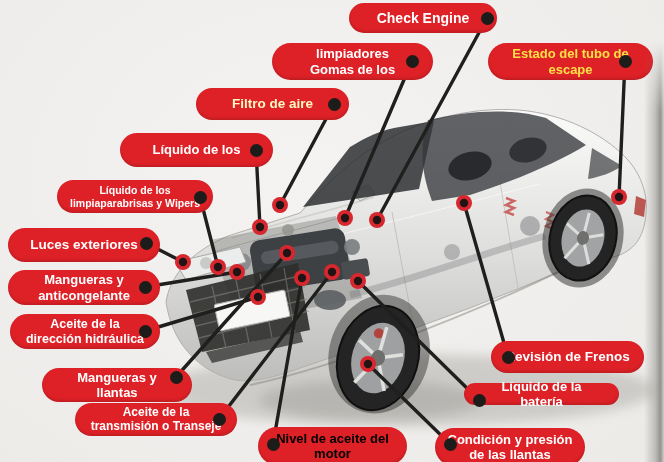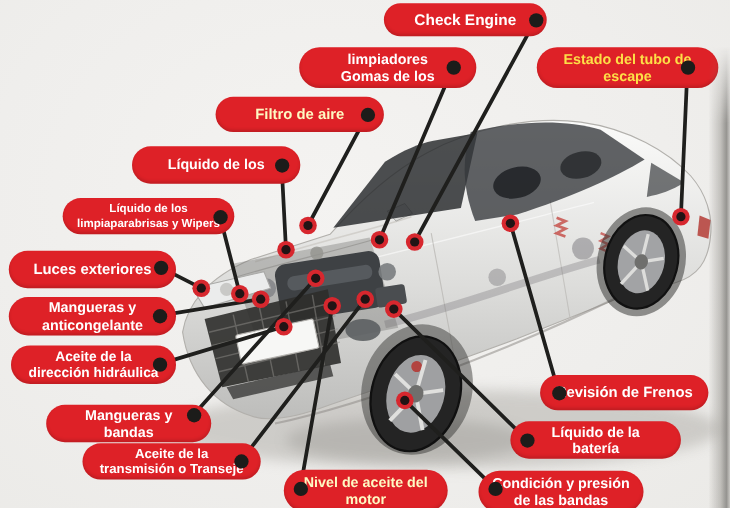--- a/index.html
+++ b/index.html
@@ -280,54 +280,54 @@
       <div class="pill" style="left: 10px; top: 314px; width: 150px; height: 35px; background: rgb(222, 33, 39);">
         <div class="pill-text" style="font-size: 12.5px; color: rgb(255, 255, 255);">
           <span>Aceite de la</span>
           <span>dirección hidráulica</span>
         </div>
       </div>
       <div class="pill-dot" style="left: 138.5px; top: 324.5px; background: rgb(28, 28, 26);"></div>
       <div class="pill" style="left: 42px; top: 368px; width: 150px; height: 34px; background: rgb(222, 33, 39);">
         <div class="pill-text" style="font-size: 13px; color: rgb(255, 255, 255);">
           <span>Mangueras y</span>
-          <span>bandas</span>
+          <span>llantas</span>
         </div>
       </div>
       <div class="pill-dot" style="left: 169.5px; top: 370.5px; background: rgb(28, 28, 26);"></div>
       <div class="pill" style="left: 75px; top: 403px; width: 162px; height: 33px; background: rgb(222, 33, 39);">
         <div class="pill-text" style="font-size: 12px; color: rgb(255, 255, 255);">
           <span>Aceite de la</span>
           <span>transmisión o Transeje</span>
         </div>
       </div>
       <div class="pill-dot" style="left: 212.5px; top: 412.5px; background: rgb(28, 28, 26);"></div>
       <div class="pill" style="left: 258px; top: 427px; width: 149px; height: 38px; background: rgb(222, 33, 39);">
-        <div class="pill-text" style="font-size: 13px; color: #fef9c3;">
+        <div class="pill-text" style="font-size: 13px; color: #000000;">
           <span>Nivel de aceite del</span>
           <span>motor</span>
         </div>
       </div>
       <div class="pill-dot" style="left: 266.5px; top: 437.5px; background: rgb(28, 28, 26);"></div>
       <div class="pill" style="left: 491px; top: 341px; width: 153px; height: 32px; background: rgb(222, 33, 39);">
         <div class="pill-text" style="font-size: 13.5px; color: rgb(255, 255, 255);">
           <span>Revisión de Frenos</span>
         </div>
       </div>
       <div class="pill-dot" style="left: 501.5px; top: 350.5px; background: rgb(28, 28, 26);"></div>
-      <div class="pill" style="left: 464px; top: 383px; width: 155px; height: 34px; background: rgb(222, 33, 39);">
+      <div class="pill" style="left: 464px; top: 383px; width: 155px; height: 22px; background: rgb(222, 33, 39);">
         <div class="pill-text" style="font-size: 13px; color: rgb(255, 255, 255);">
           <span>Líquido de la</span>
           <span>batería</span>
         </div>
       </div>
       <div class="pill-dot" style="left: 472.5px; top: 393.5px; background: rgb(28, 28, 26);"></div>
       <div class="pill" style="left: 435px; top: 428px; width: 150px; height: 38px; background: rgb(222, 33, 39);">
         <div class="pill-text" style="font-size: 13px; color: rgb(255, 255, 255);">
           <span>Condición y presión</span>
-          <span>de las bandas</span>
+          <span>de las llantas</span>
         </div>
       </div>
       <div class="pill-dot" style="left: 443.5px; top: 437.5px; background: rgb(28, 28, 26);"></div>
     </div>
 
   <div id="edge-shadow"></div>
 </div>
 
 </body></html>

